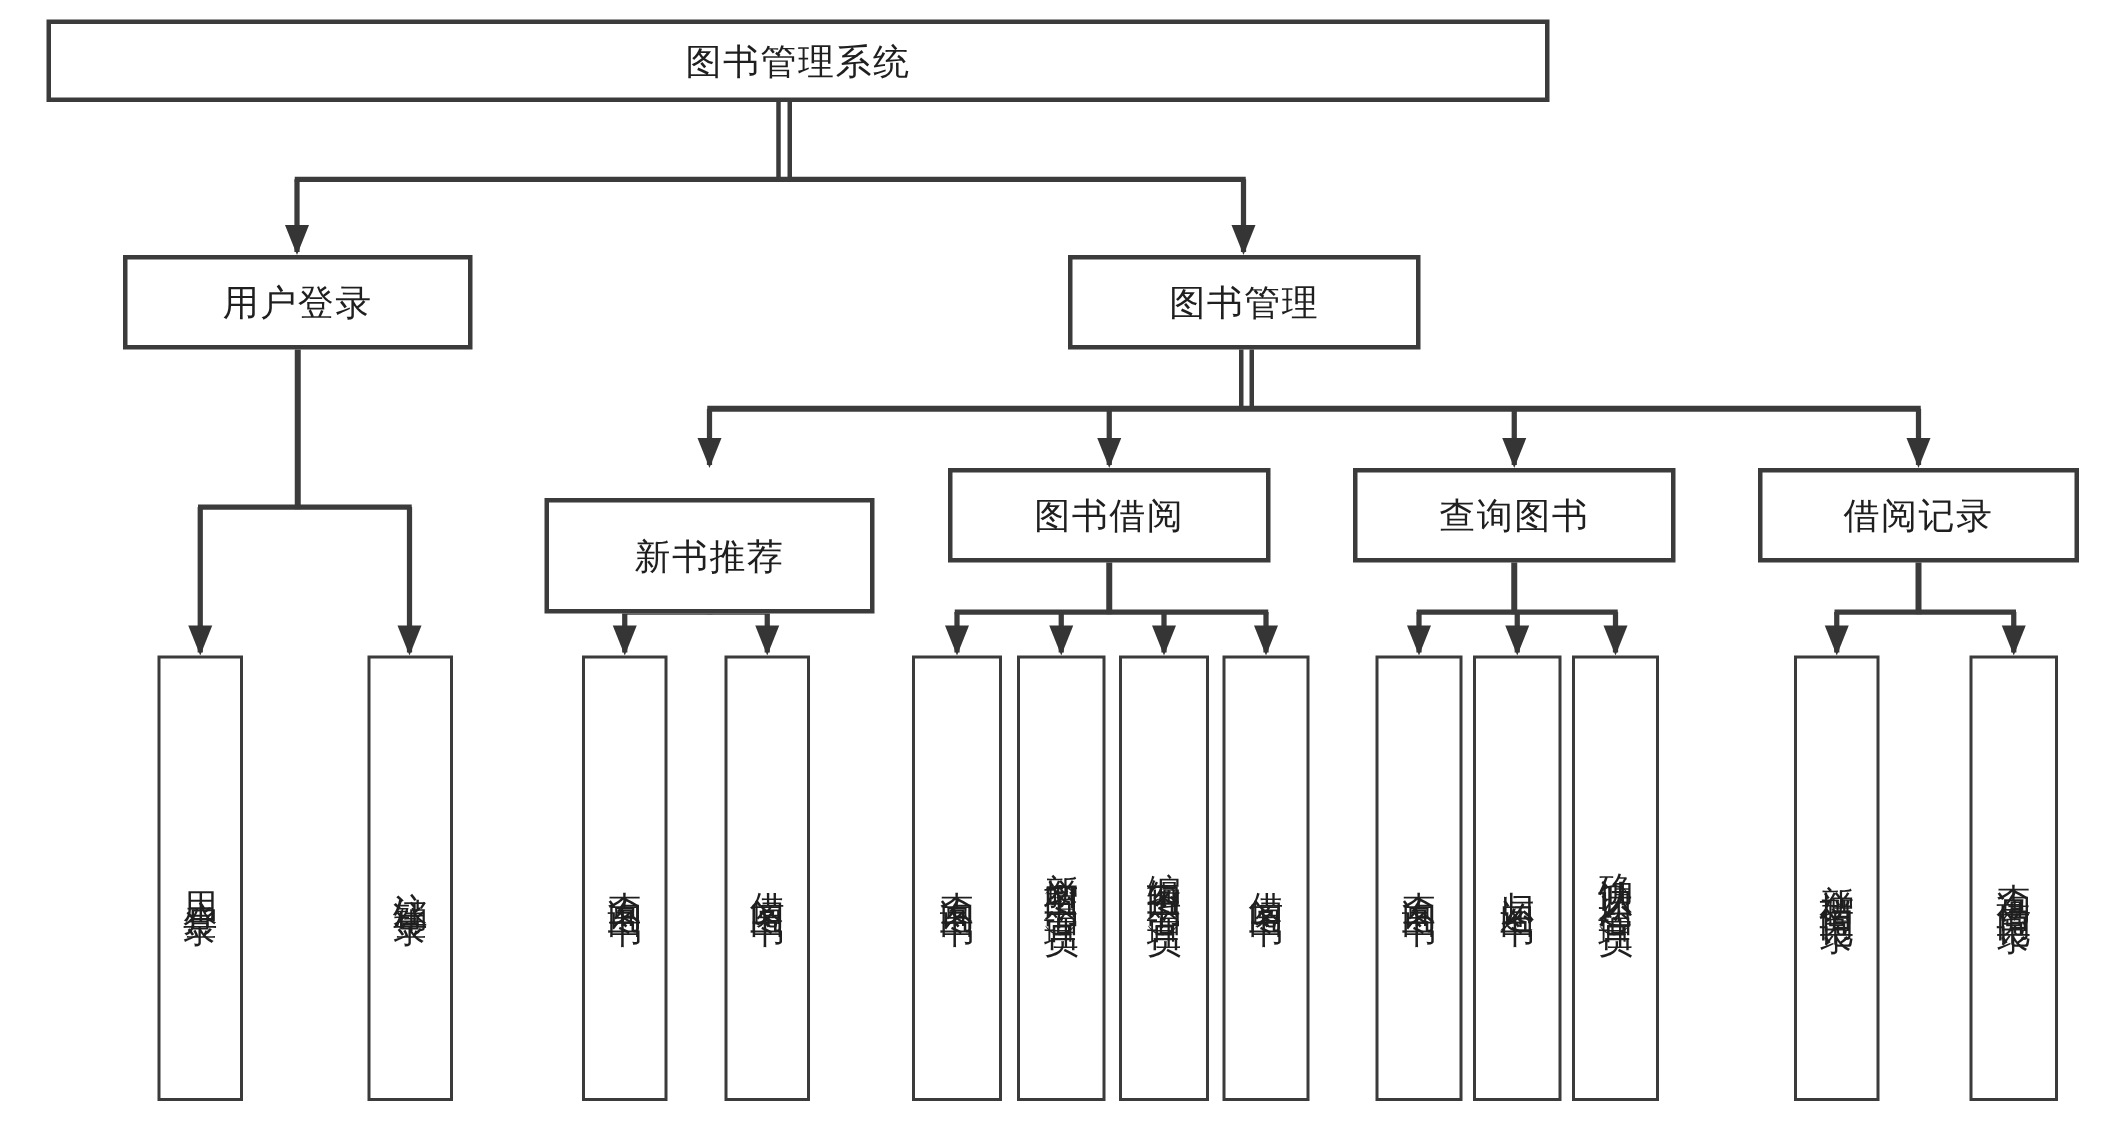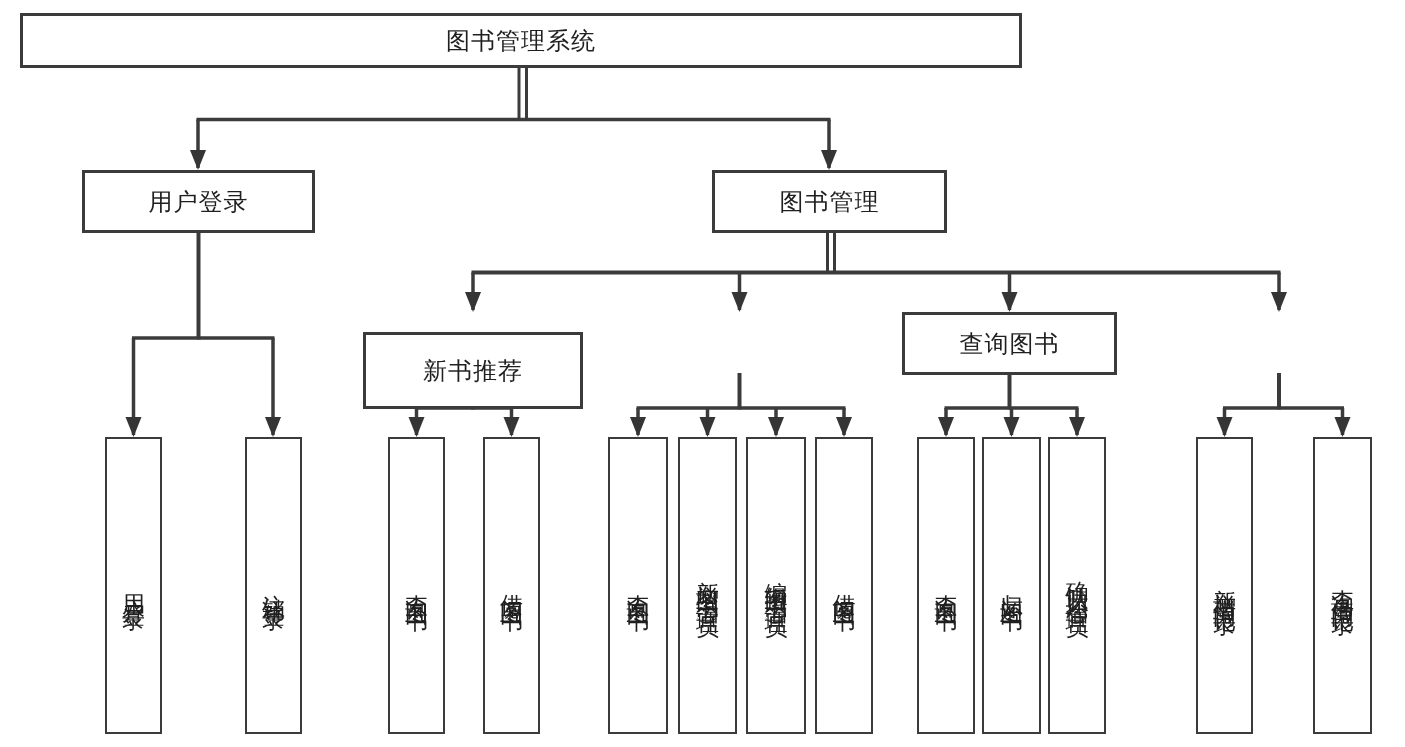--- a/index.html
+++ b/index.html
@@ -105,36 +105,42 @@
       <polygon points="768,417 784,417 776,437"></polygon>
       <polygon points="836,417 852,417 844,437"></polygon>
       <polygon points="938,417 954,417 946,437"></polygon>
       <polygon points="1003.5,417 1019.5,417 1011.5,437"></polygon>
       <polygon points="1069,417 1085,417 1077,437"></polygon>
       <polygon points="1216.5,417 1232.5,417 1224.5,437"></polygon>
       <polygon points="1334.5,417 1350.5,417 1342.5,437"></polygon>
     </g>
   </svg>
 
-  <div class="node h" style="left:20px;top:13px;width:1002px;height:55px">
+  <div class="node h" style="left:31px;top:13px;width:1002px;height:55px">
     <span>图书管理系统</span>
   </div>
 
   <div class="node h" style="left:82px;top:170px;width:233px;height:63px">
     <span>用户登录</span>
   </div>
   <div class="node h" style="left:712px;top:170px;width:235px;height:63px">
     <span>图书管理</span>
   </div>
 
   <div class="node h" style="left:363px;top:332px;width:220px;height:77px">
     <span>新书推荐</span>
   </div>
+  <div class="node h" style="left:632px;top:312px;width:215px;height:63px">
+    <span>图书借阅</span>
+  </div>
   <div class="node h" style="left:902px;top:312px;width:215px;height:63px">
     <span>查询图书</span>
+  </div>
+  <div class="node h" style="left:1172px;top:312px;width:214px;height:63px">
+    <span>借阅记录</span>
   </div>
 
   <div class="node v" style="left:105px;top:437px;width:57px;height:297px">
     <span class="vtext">用户登录</span>
   </div>
   <div class="node v" style="left:245px;top:437px;width:57px;height:297px">
     <span class="vtext">注销登录</span>
   </div>
 
   <div class="node v" style="left:388px;top:437px;width:57px;height:297px">

